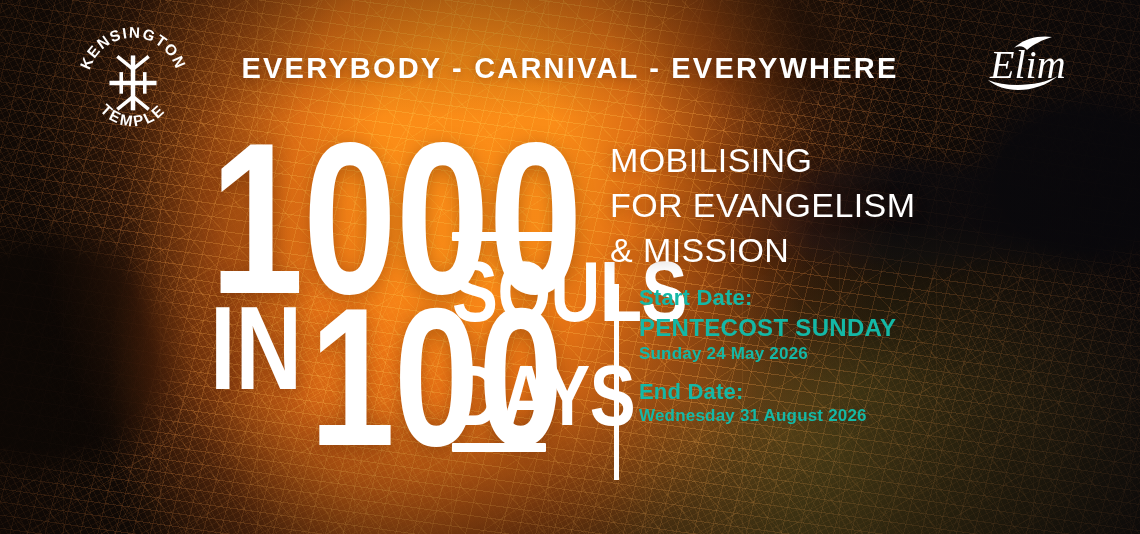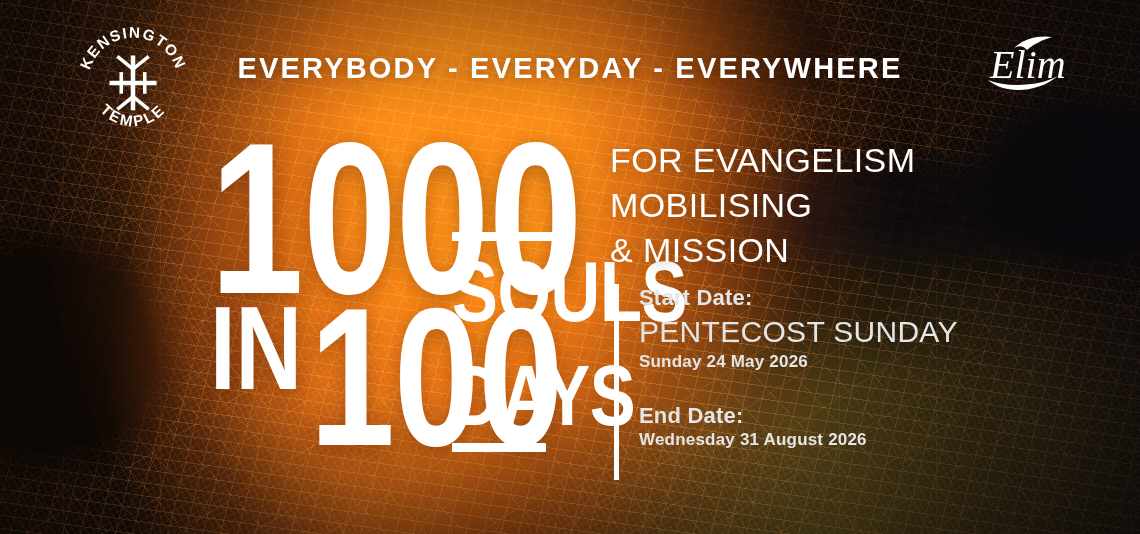--- a/index.html
+++ b/index.html
@@ -149,24 +149,24 @@
     letter-spacing:.4px;
     text-shadow:0 2px 14px rgba(60,22,2,.35);
   }
 
   .dates{
     position:absolute; left:614px; top:284px;
     padding-left:20px;
     border-left:5px solid #ffffff;
     min-height:196px;
   }
-  .date-block{ color:#e5e5e5; }
-  .date-block + .date-block{ margin-top:29px; }
+  .date-block{ color:#14b8a6; }
+  .date-block + .date-block{ margin-top:13px; }
   .date-label{ font-size:22px; font-weight:700; letter-spacing:.2px; line-height:1.25; }
-  .date-name { font-size:30px; font-weight:400; letter-spacing:.3px; line-height:1.3; }
+  .date-name { font-size:24px; font-weight:700; letter-spacing:.3px; line-height:1.3; }
   .date-full { font-size:17px; font-weight:700; letter-spacing:.2px; line-height:1.3; }
 </style>
 </head>
 <body>
 
 <div class="banner">
 
   <div class="map-layer">
     <div class="map-roads"></div>
     <div class="map-blocks"></div>
@@ -209,37 +209,37 @@
     </div>
 
     <div class="elim-logo">
       <svg viewBox="0 0 96 64" xmlns="http://www.w3.org/2000/svg" aria-hidden="true">
         <path d="M34 16 C44 6, 60 3, 72 5 C62 8, 54 12, 47 18 C44 14, 39 13, 34 16 Z" fill="#ffffff"></path>
         <text x="10" y="46" font-family="Liberation Serif, serif" font-style="italic" font-size="40" font-weight="400" fill="#ffffff">Elim</text>
         <path d="M8 48 C24 62, 56 62, 78 44 C60 54, 28 56, 8 48 Z" fill="#ffffff"></path>
       </svg>
     </div>
 
-    <div class="tagline">EVERYBODY - EVERYDAY - EVERYWHERE</div>
+    <div class="tagline">EVERYBODY - CARNIVAL - EVERYWHERE</div>
 
     <div class="headline">
       <div class="big-num row-1000">1000</div>
       <div class="big-num row-in100"><span class="in">IN</span><span>100</span></div>
     </div>
 
     <div class="stack">
       <div class="rule rule-top"></div>
       <div class="stack-word word-souls">SOULS</div>
       <div class="stack-word word-days">DAYS</div>
       <div class="rule rule-bottom"></div>
     </div>
 
     <div class="subhead">
+      <div>MOBILISING</div>
       <div>FOR EVANGELISM</div>
-      <div>MOBILISING</div>
       <div>&amp; MISSION</div>
     </div>
 
     <div class="dates">
       <div class="date-block">
         <div class="date-label">Start Date:</div>
         <div class="date-name">PENTECOST SUNDAY</div>
         <div class="date-full">Sunday 24 May 2026</div>
       </div>
       <div class="date-block">

